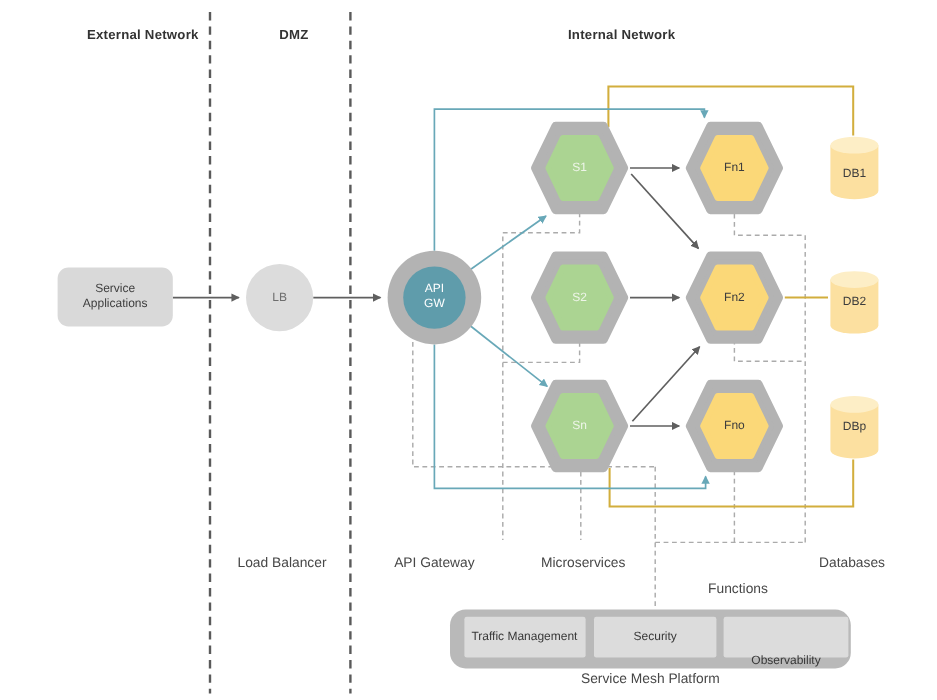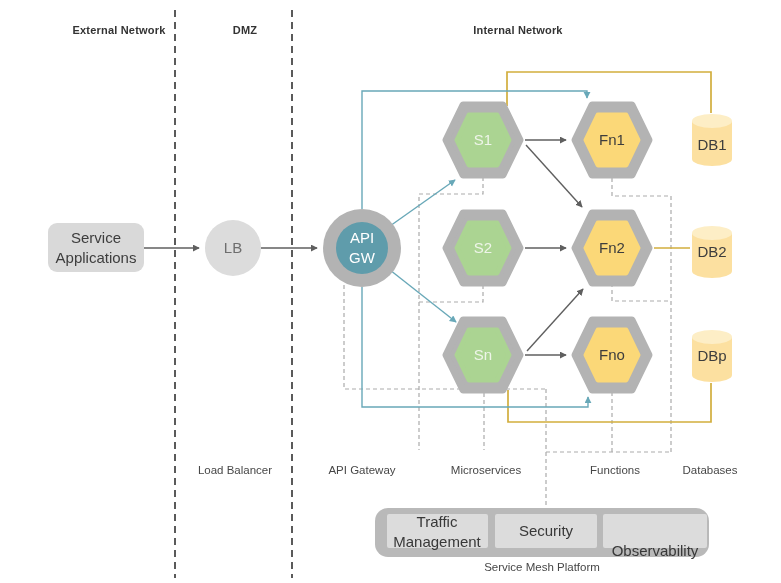--- a/index.html
+++ b/index.html
@@ -3,21 +3,21 @@
 <meta charset="utf-8">
 <style>
   html,body{margin:0;padding:0;background:#fff;}
   .stage{
     position:relative;width:781px;height:583px;background:#ffffff;
     font-family:"Liberation Sans", sans-serif;overflow:hidden;
   }
   svg.layer{position:absolute;left:0;top:0;}
   .lbl{
     position:absolute;transform:translate(-50%,-50%);
-    text-align:center;font-size:15px;color:#4a4a4a;line-height:1.3;white-space:nowrap;
+    text-align:center;font-size:10px;color:#4a4a4a;line-height:1.3;white-space:nowrap;
   }
   .hdr{font-weight:bold;color:#333;font-size:11px;letter-spacing:.2px;padding-left:46px;}
   .wrap{white-space:normal;}
   .node-text{color:#3d3d3d;}
   .hex-green-text{color:#f2f7ee;opacity:.95;}
   .white-text{color:#fff;}
   .muted{color:#6e6e6e;}
   .col-lbl{color:#474747;font-size:11.5px;}
   .mesh-comp{color:#383838;}
 </style>
@@ -148,21 +148,21 @@
   <div class="lbl node-text" style="left:612px;top:248px;">Fn2</div>
   <div class="lbl node-text" style="left:612px;top:355px;">Fno</div>
 
   <div class="lbl node-text" style="left:712px;top:145px;">DB1</div>
   <div class="lbl node-text" style="left:712px;top:252px;">DB2</div>
   <div class="lbl node-text" style="left:712px;top:356px;">DBp</div>
 
   <div class="lbl col-lbl" style="left:235px;top:470px;">Load Balancer</div>
   <div class="lbl col-lbl" style="left:362px;top:470px;">API Gateway</div>
   <div class="lbl col-lbl" style="left:486px;top:470px;">Microservices</div>
-  <div class="lbl col-lbl" style="left:615px;top:470px;text-align:center;">Functions</div>
+  <div class="lbl col-lbl" style="left:615px;top:492px;text-align:center;">Functions</div>
   <div class="lbl col-lbl" style="left:710px;top:470px;">Databases</div>
 
   <div class="lbl wrap mesh-comp" style="left:437px;top:531px;width:90px;">Traffic Management</div>
   <div class="lbl mesh-comp" style="left:546px;top:531px;">Security</div>
   <div class="lbl mesh-comp" style="left:655px;top:531px;margin-top:20px;">Observability</div>
   <div class="lbl col-lbl" style="left:542px;top:567px;">Service Mesh Platform</div>
 
 </div>
 
 </body></html>

